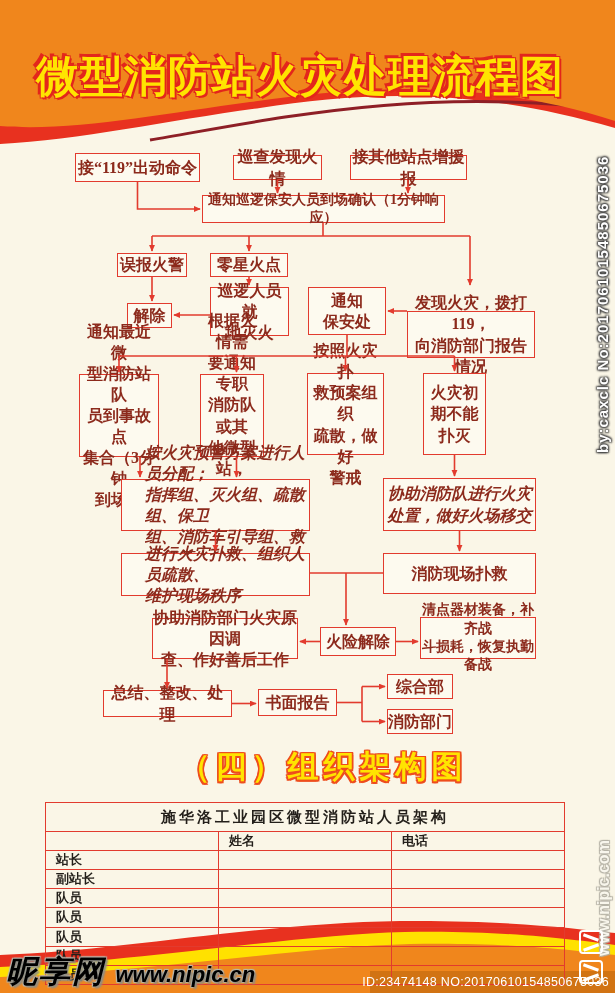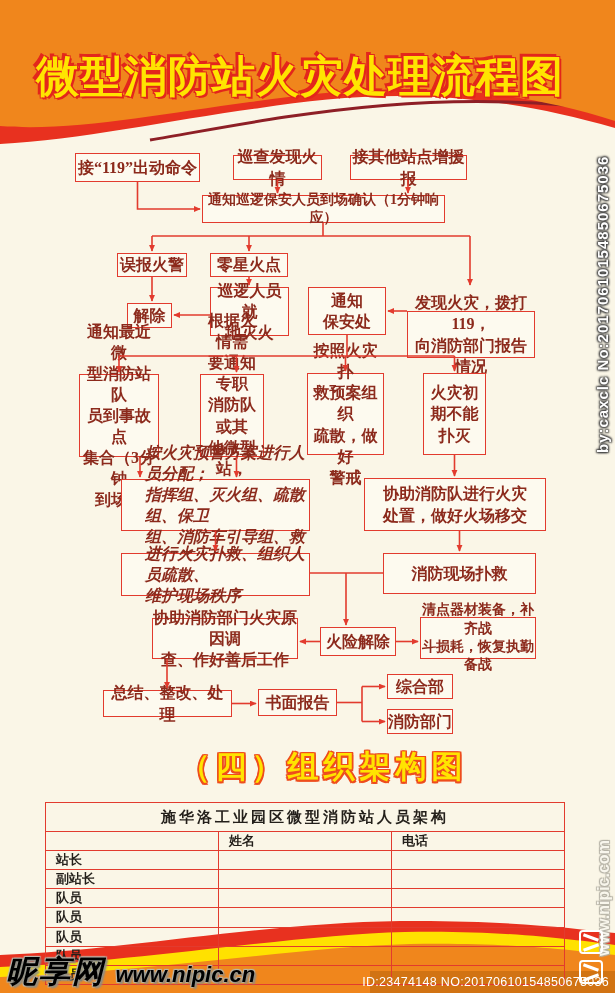--- a/index.html
+++ b/index.html
@@ -193,21 +193,21 @@
   <div class="box" style="left:307px;top:373px;width:77px;height:82px;">按照火灾扑
 救预案组织
 疏散，做好
 警戒</div>
   <div class="box" style="left:423px;top:373px;width:63px;height:82px;">火灾初
 期不能
 扑灭</div>
   <div class="box left" style="left:121px;top:479px;width:189px;height:52px;">按火灾预警方案进行人员分配；
 指挥组、灭火组、疏散组、保卫
 组、消防车引导组、救护组等</div>
-  <div class="box" style="left:364px;top:478px;width:182px;height:53px;">协助消防队进行火灾
+  <div class="box" style="left:383px;top:478px;width:153px;height:53px;font-style:italic;">协助消防队进行火灾
 处置，做好火场移交</div>
   <div class="box left" style="left:121px;top:553px;width:189px;height:43px;">进行火灾扑救、组织人员疏散、
 维护现场秩序</div>
   <div class="box" style="left:383px;top:553px;width:153px;height:41px;">消防现场扑救</div>
   <div class="box" style="left:152px;top:618px;width:146px;height:41px;">协助消防部门火灾原因调
 查、作好善后工作</div>
   <div class="box" style="left:320px;top:627px;width:76px;height:29px;">火险解除</div>
   <div class="box fs11" style="left:420px;top:617px;width:116px;height:42px;">清点器材装备，补齐战
 斗损耗，恢复执勤备战</div>
   <div class="box" style="left:103px;top:690px;width:129px;height:27px;">总结、整改、处理</div>

